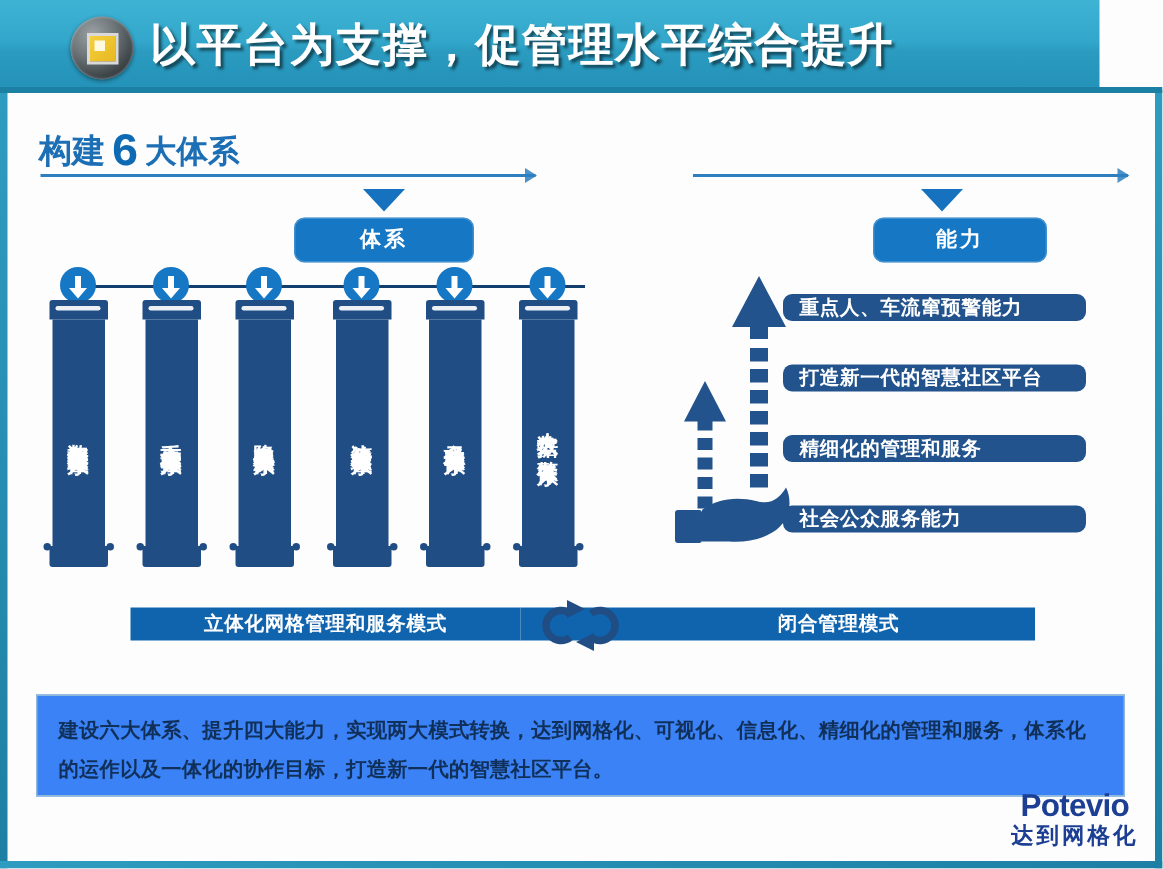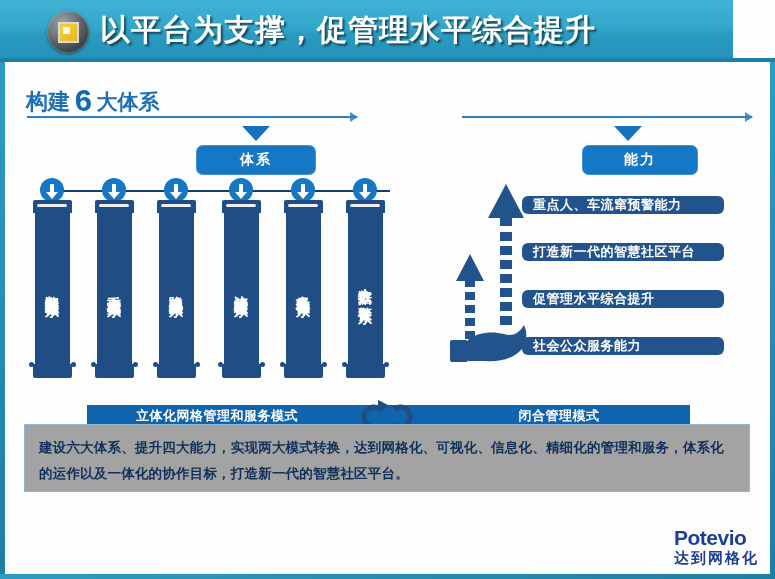--- a/index.html
+++ b/index.html
@@ -161,31 +161,31 @@
     display:flex;align-items:center;justify-content:center;
     color:#ffffff;font-size:13px;font-weight:bold;letter-spacing:.5px;
   }
   .mode-left{left:87px;width:260px;}
   .mode-right{left:428px;width:262px;}
   .mode-mid{position:absolute;left:347px;top:405px;width:81px;height:22px;background:#1064ad;}
   .cycle-icon{position:absolute;left:358px;top:396px;width:58px;height:42px;}
 
   
   .summary{
-    position:absolute;left:24px;top:424px;width:726px;height:68px;
-    border:1px solid #8fb8d6;background:#a3a3a3;box-sizing:border-box;
+    position:absolute;left:24px;top:463px;width:726px;height:68px;
+    border:1px solid #8fb8d6;background:#3b82f6;box-sizing:border-box;
     padding:10px 14px 0 14px;
   }
   .summary p{
     margin:0;color:#10305a;font-size:13.5px;font-weight:bold;
     line-height:26px;letter-spacing:.2px;
   }
 
   
-  .logo{position:absolute;right:16px;bottom:12px;}
+  .logo{position:absolute;right:16px;bottom:12px;text-align:center;}
   .logo .en{font-size:21px;font-weight:bold;color:#1c3f94;letter-spacing:-.5px;line-height:22px;}
   .logo .cn{font-size:15px;font-weight:bold;color:#1c3f94;letter-spacing:2px;line-height:18px;}
 </style>
 </head>
 <body>
 
 <div id="slide">
 
   <div class="frame-left"></div>
   <div class="frame-right"></div>
@@ -314,21 +314,21 @@
                  C80,151 79,162 72,169 C64,177 50,180 38,179
                  L20,179 Z"></path>
         <rect x="2" y="158" width="18" height="22" rx="2"></rect>
       </g>
     </svg>
   </div>
 
   <div id="capabilities">
       <div class="cap" style="top: 196px;">重点人、车流窜预警能力</div>
       <div class="cap" style="top: 243px;">打造新一代的智慧社区平台</div>
-      <div class="cap" style="top: 290px;">促管理水平综合提升</div>
+      <div class="cap" style="top: 290px;">精细化的管理和服务</div>
       <div class="cap" style="top: 337px;">社会公众服务能力</div>
     </div>
 
   <div class="mode-mid"></div>
   <div class="mode-bar mode-left">立体化网格管理和服务模式</div>
   <div class="mode-bar mode-right">闭合管理模式</div>
   <div class="cycle-icon">
     <svg width="58" height="42" viewBox="0 0 58 42">
       <g fill="none" stroke="#1f4d84" stroke-width="5">
         <path d="M22,13 A10,10 0 1 0 22,29"></path>

